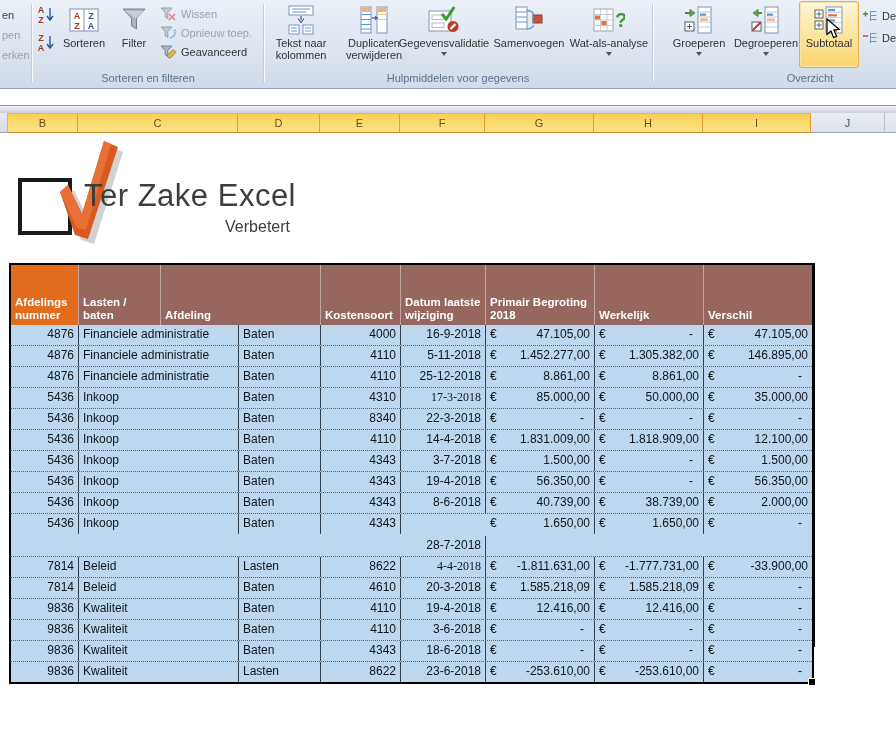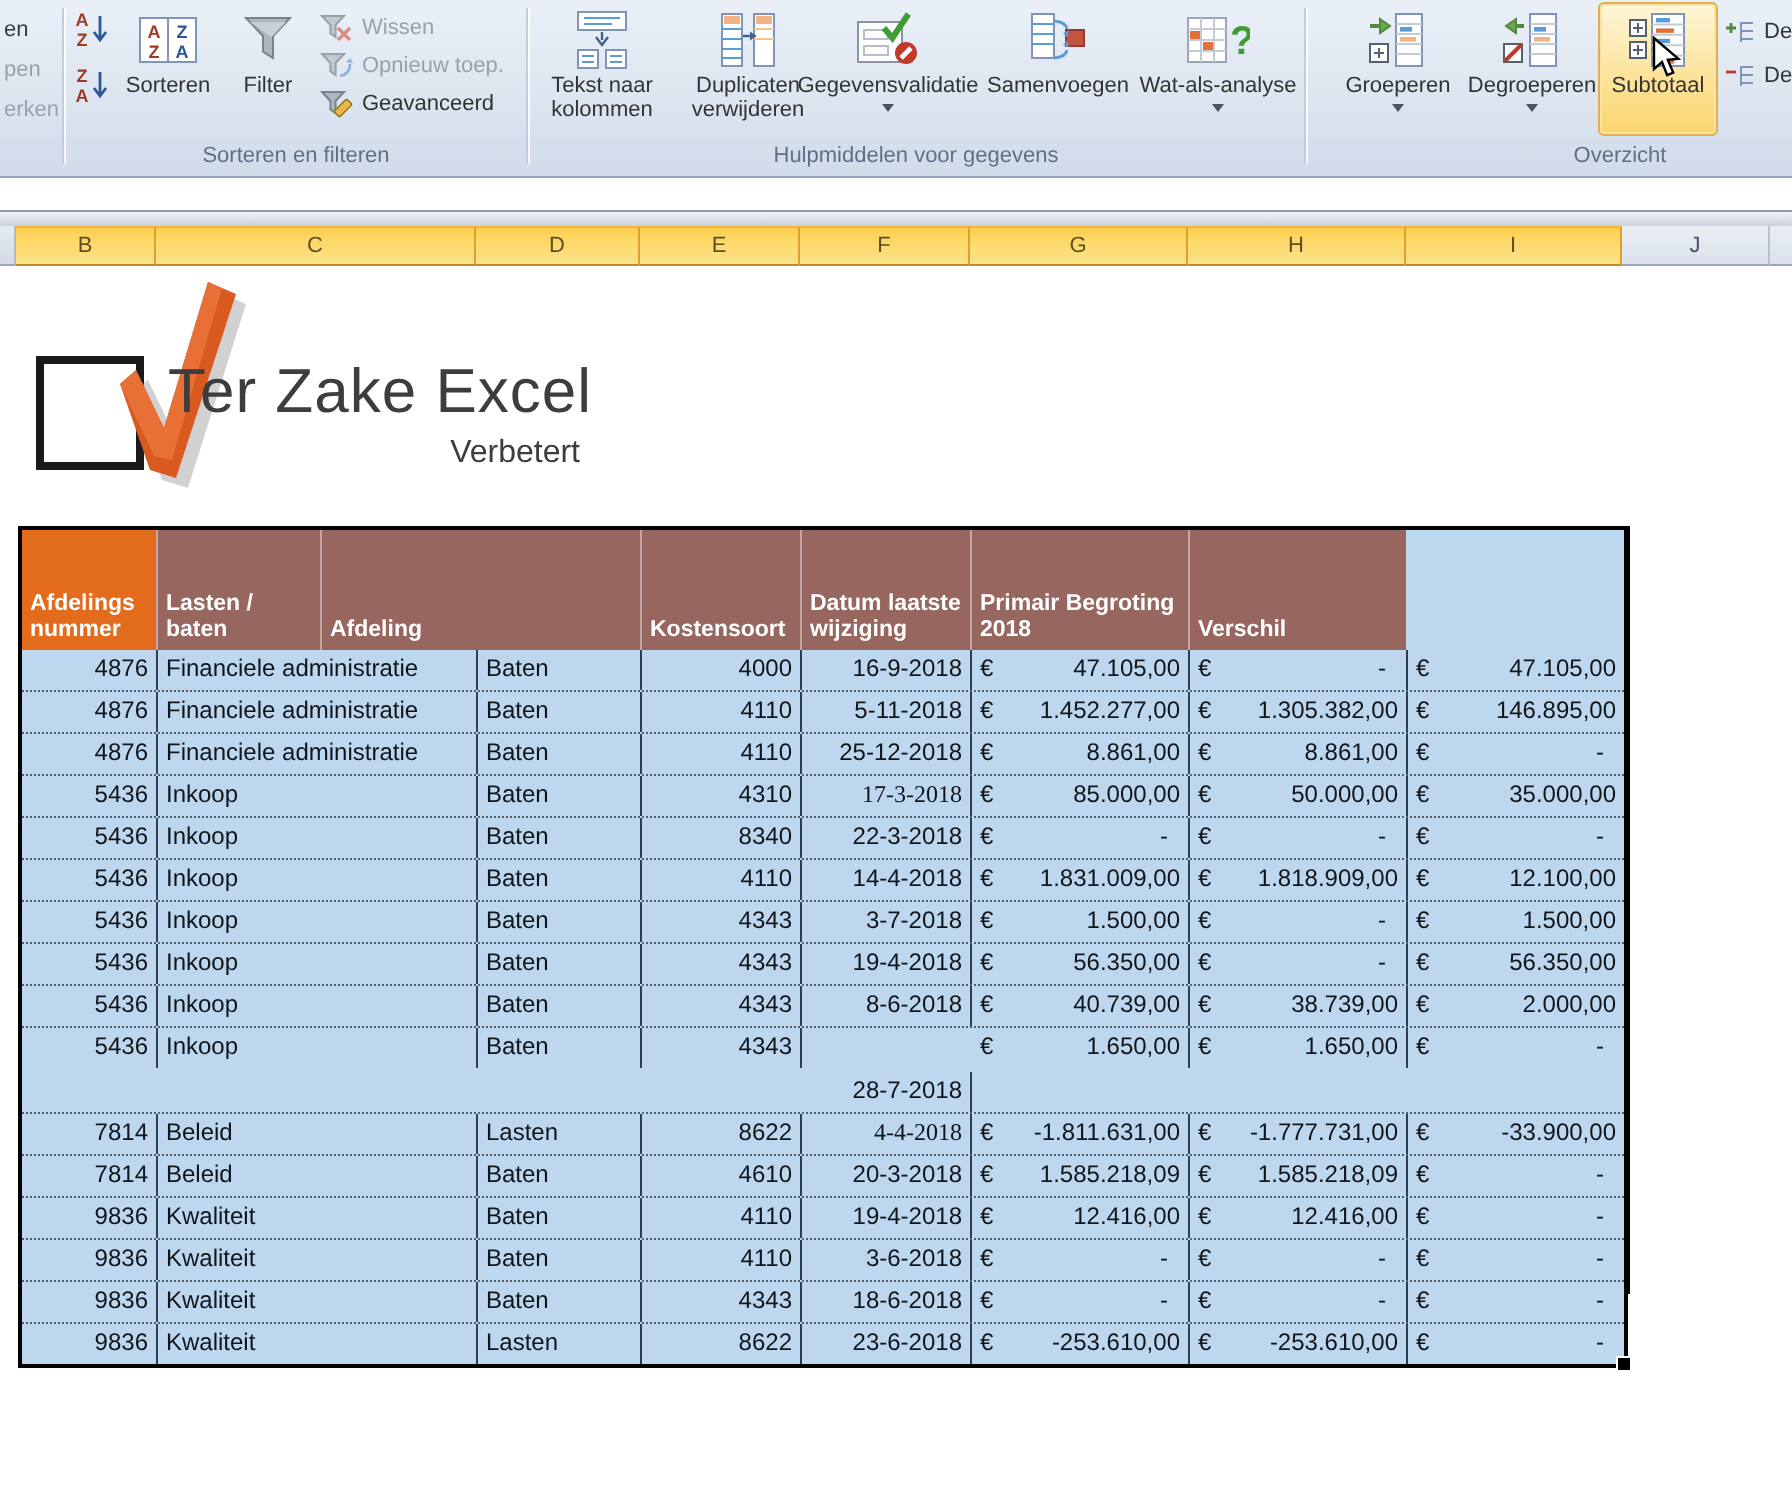--- a/index.html
+++ b/index.html
@@ -345,20 +345,21 @@
 
   <div class="datatable" id="datatable">
     <div class="fillhandle"></div>
   <div class="trow">
         <div class="th first" style="width: 68px;">Afdelings nummer</div>
         <div class="th" style="width: 82px;">Lasten / baten</div>
         <div class="th" style="width: 160px;">Afdeling</div>
         <div class="th" style="width: 80px;">Kostensoort</div>
         <div class="th" style="width: 85px;">Datum laatste wijziging</div>
         <div class="th" style="width: 109px;">Primair Begroting 2018</div>
+        <div class="th" style="width: 109px;">Werkelijk</div>
         <div class="th" style="width: 108px;">Verschil</div>
       </div>
       <div class="trow data">
         <div class="td num" style="width: 68px;">4876</div>
         <div class="td text" style="width: 160px;">Financiele administratie</div>
         <div class="td text" style="width: 82px;">Baten</div>
         <div class="td num" style="width: 80px;">4000</div>
         <div class="td num" style="width: 85px;">16-9-2018</div>
         <div class="td money" style="width: 109px;">
           <span class="eur">€</span>

